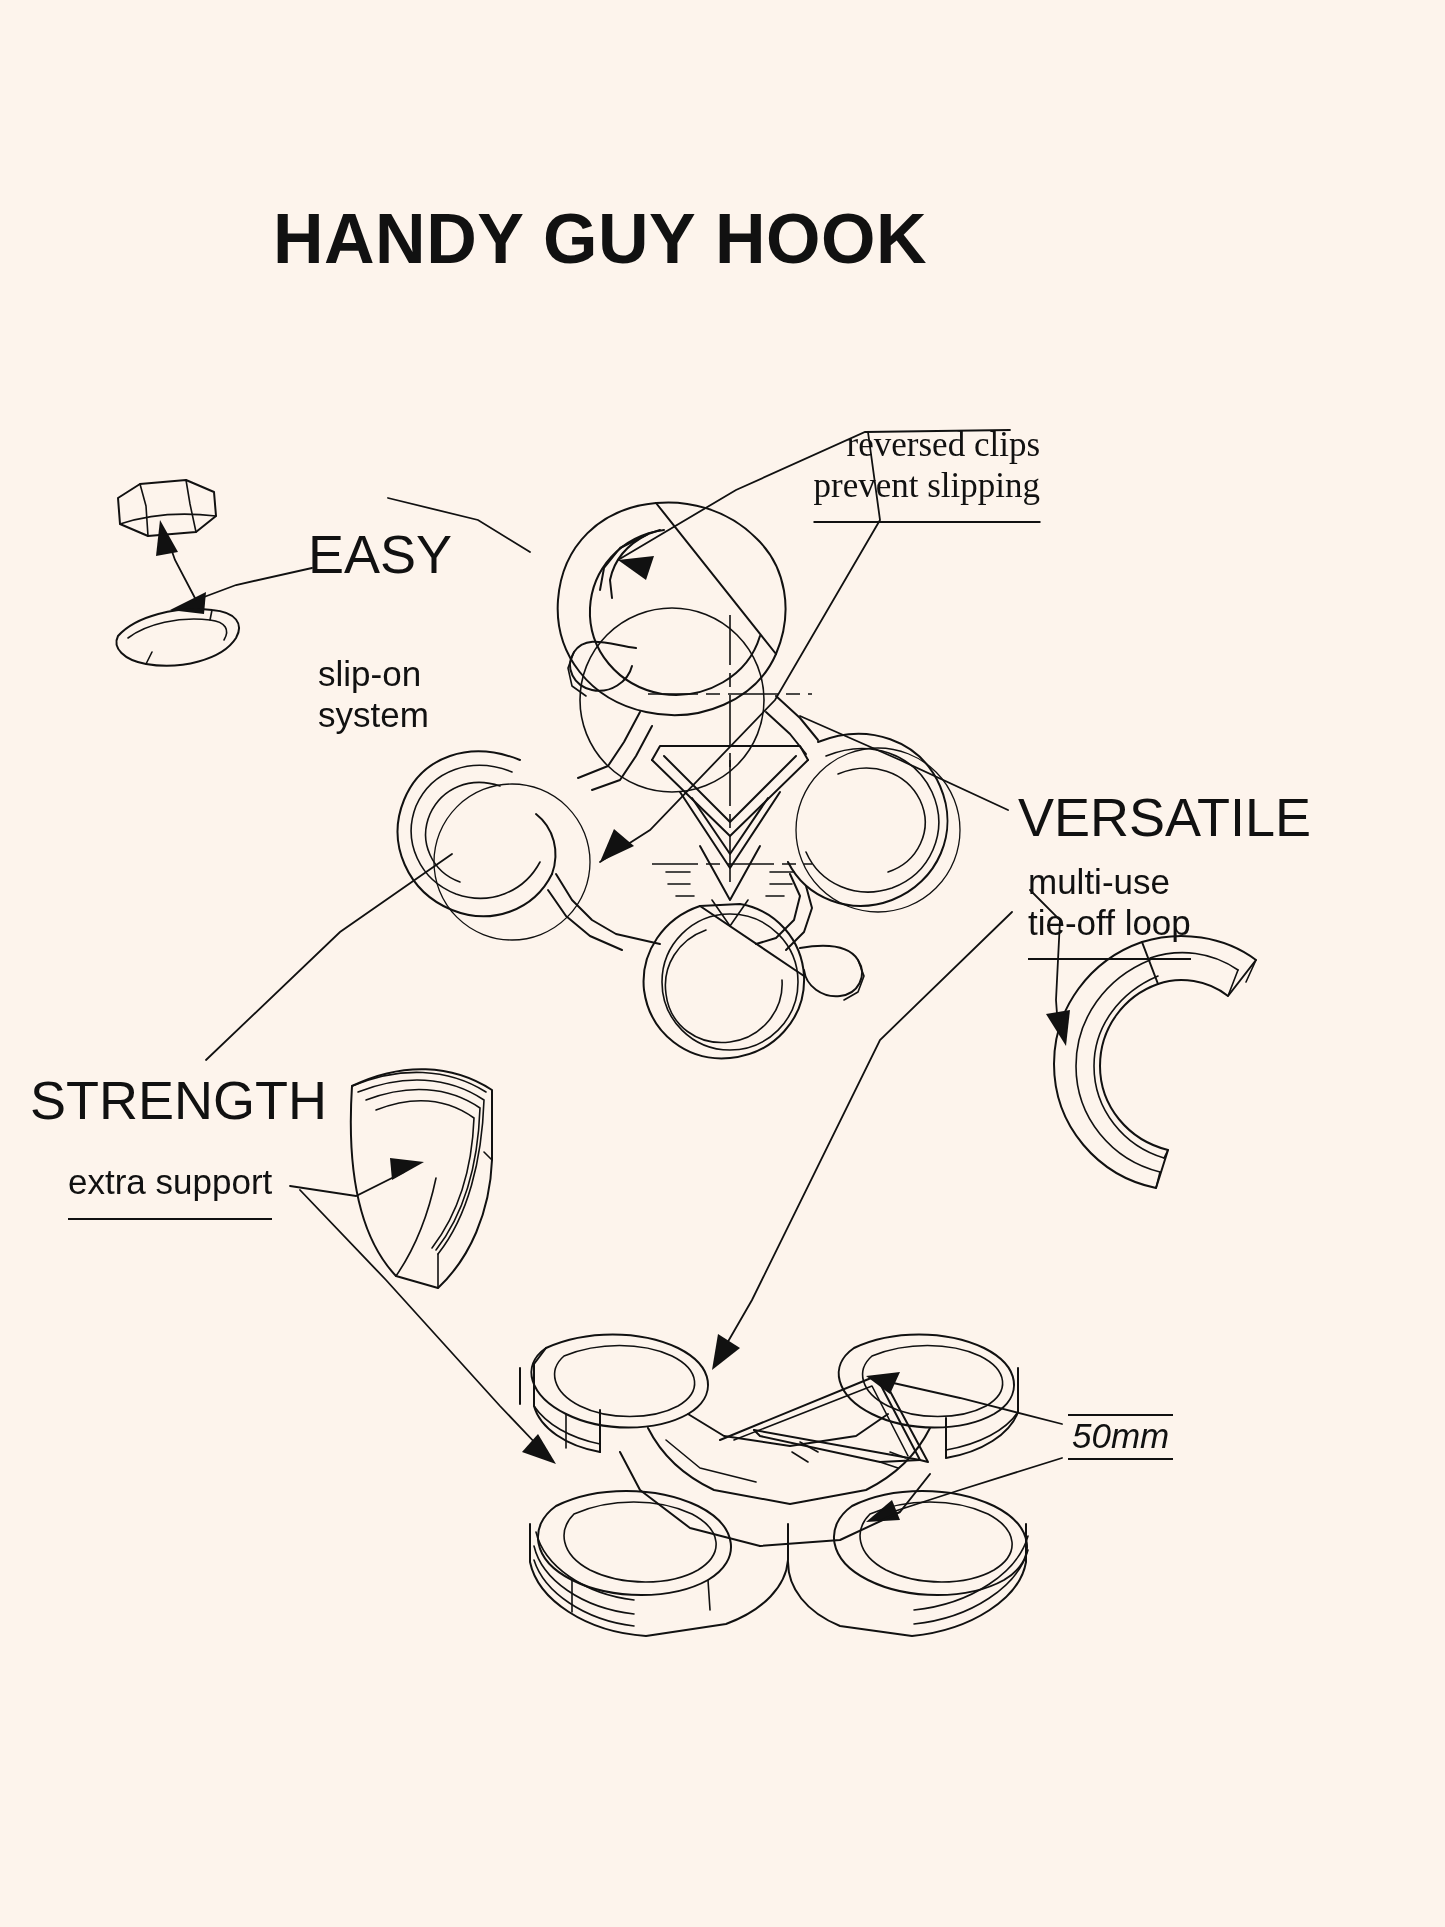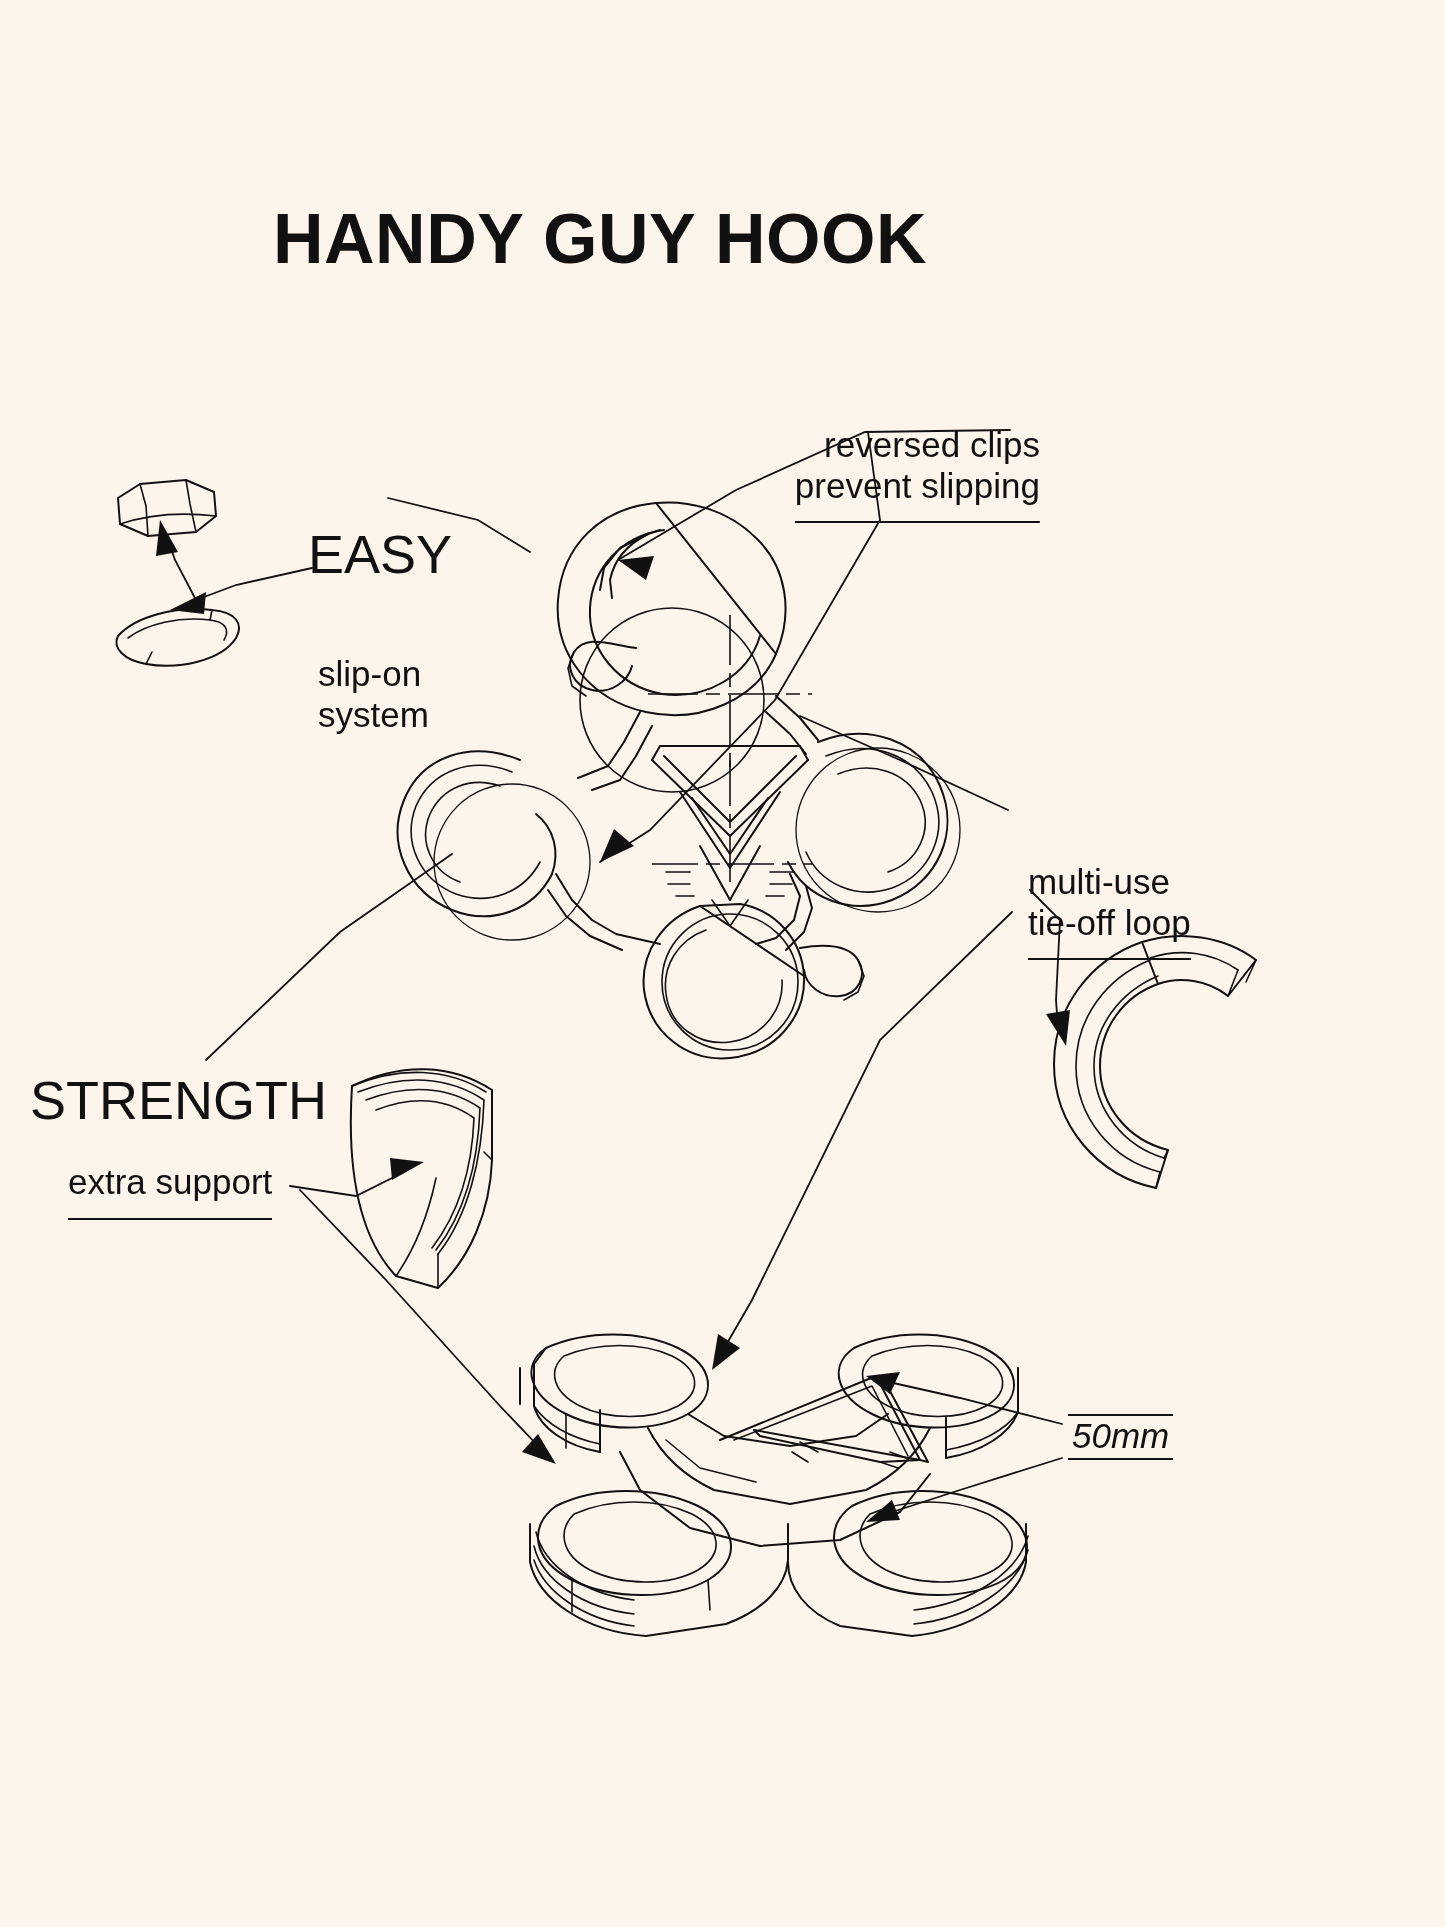--- a/index.html
+++ b/index.html
@@ -83,25 +83,26 @@
 <div id="sheet">
 
   <div class="page-title">HANDY GUY HOOK</div>
 
   <div class="feat-head" style="left:308px; top:527px;text-align:right;">EASY</div>
   <div class="feat-sub" style="left:318px; top:622px; text-align:left;margin-top:32px;">
     <div>slip-on</div>
     <div>system</div>
   </div>
 
-  <div class="feat-sub" style="left:1040px; top:425px; text-align:right; transform:translateX(-100%);">
+  <div class="feat-sub" style="left:1040px; top:425px; text-align:right; transform:translateX(-100%);font-family:Liberation Serif, serif;">
     <div>reversed clips</div>
     <div><span class="ul">prevent slipping</span></div>
   </div>
 
+  <div class="feat-head" style="left:1018px; top:790px;">VERSATILE</div>
   <div class="feat-sub" style="left:1028px; top:862px;">
     <div>multi-use</div>
     <div><span class="ul">tie-off loop</span></div>
   </div>
 
   <div class="feat-head" style="left:30px; top:1062px;margin-top:11px;">STRENGTH</div>
   <div class="feat-sub" style="left:68px; top:1162px;">
     <div><span class="ul">extra support</span></div>
   </div>
 

